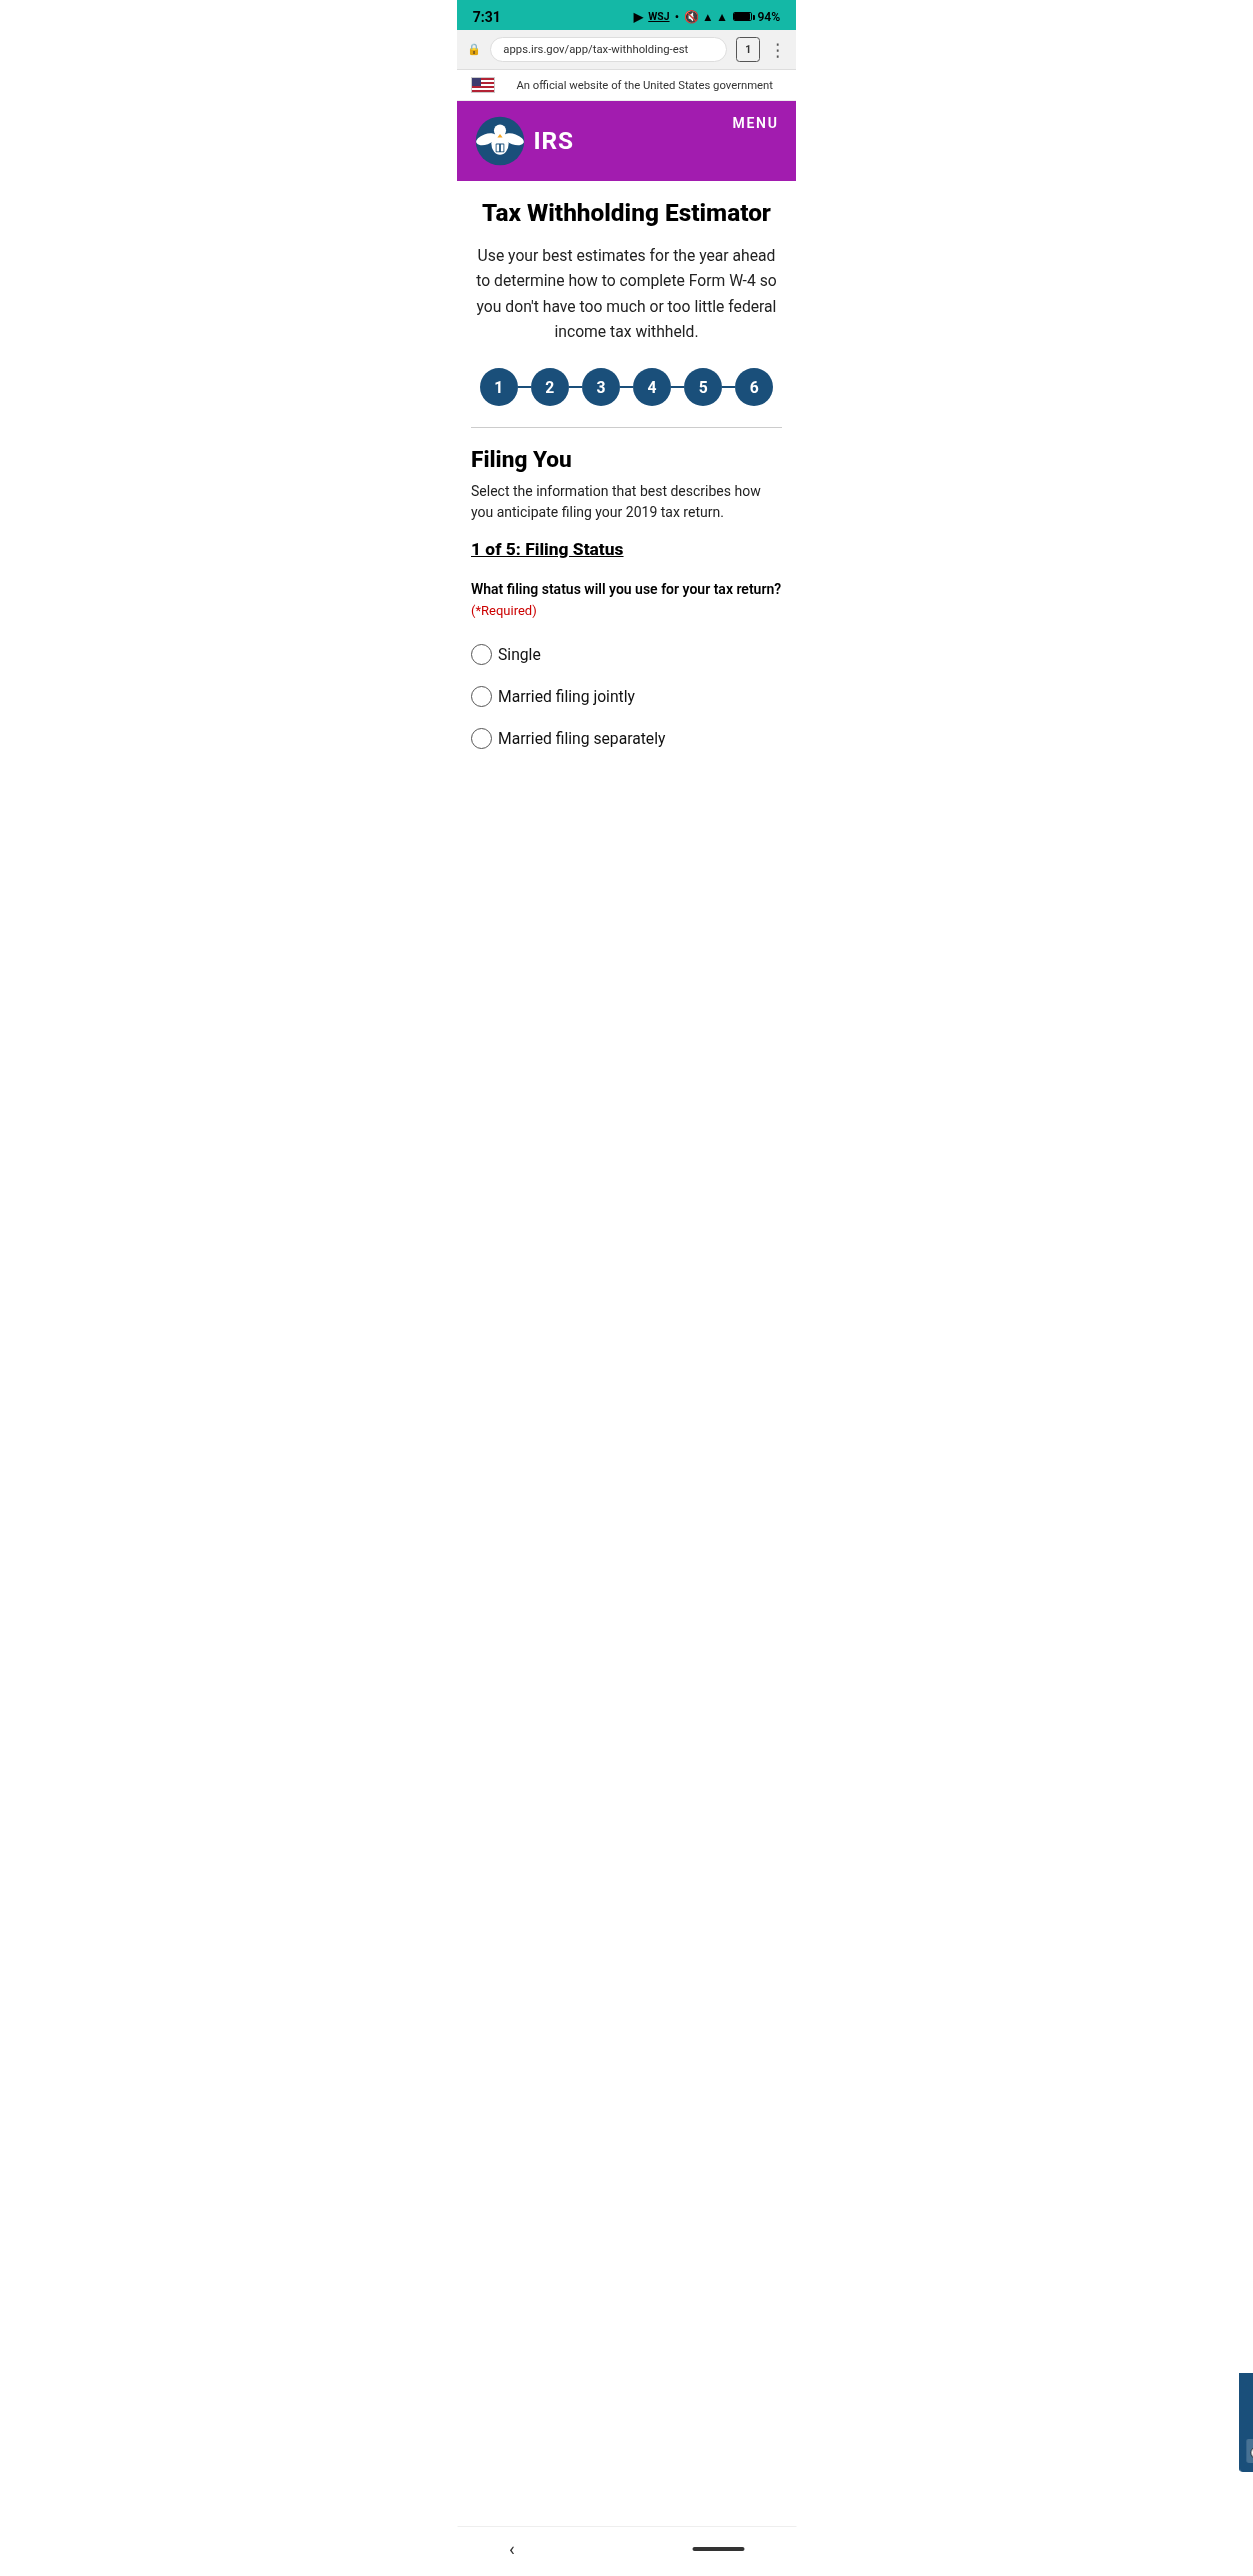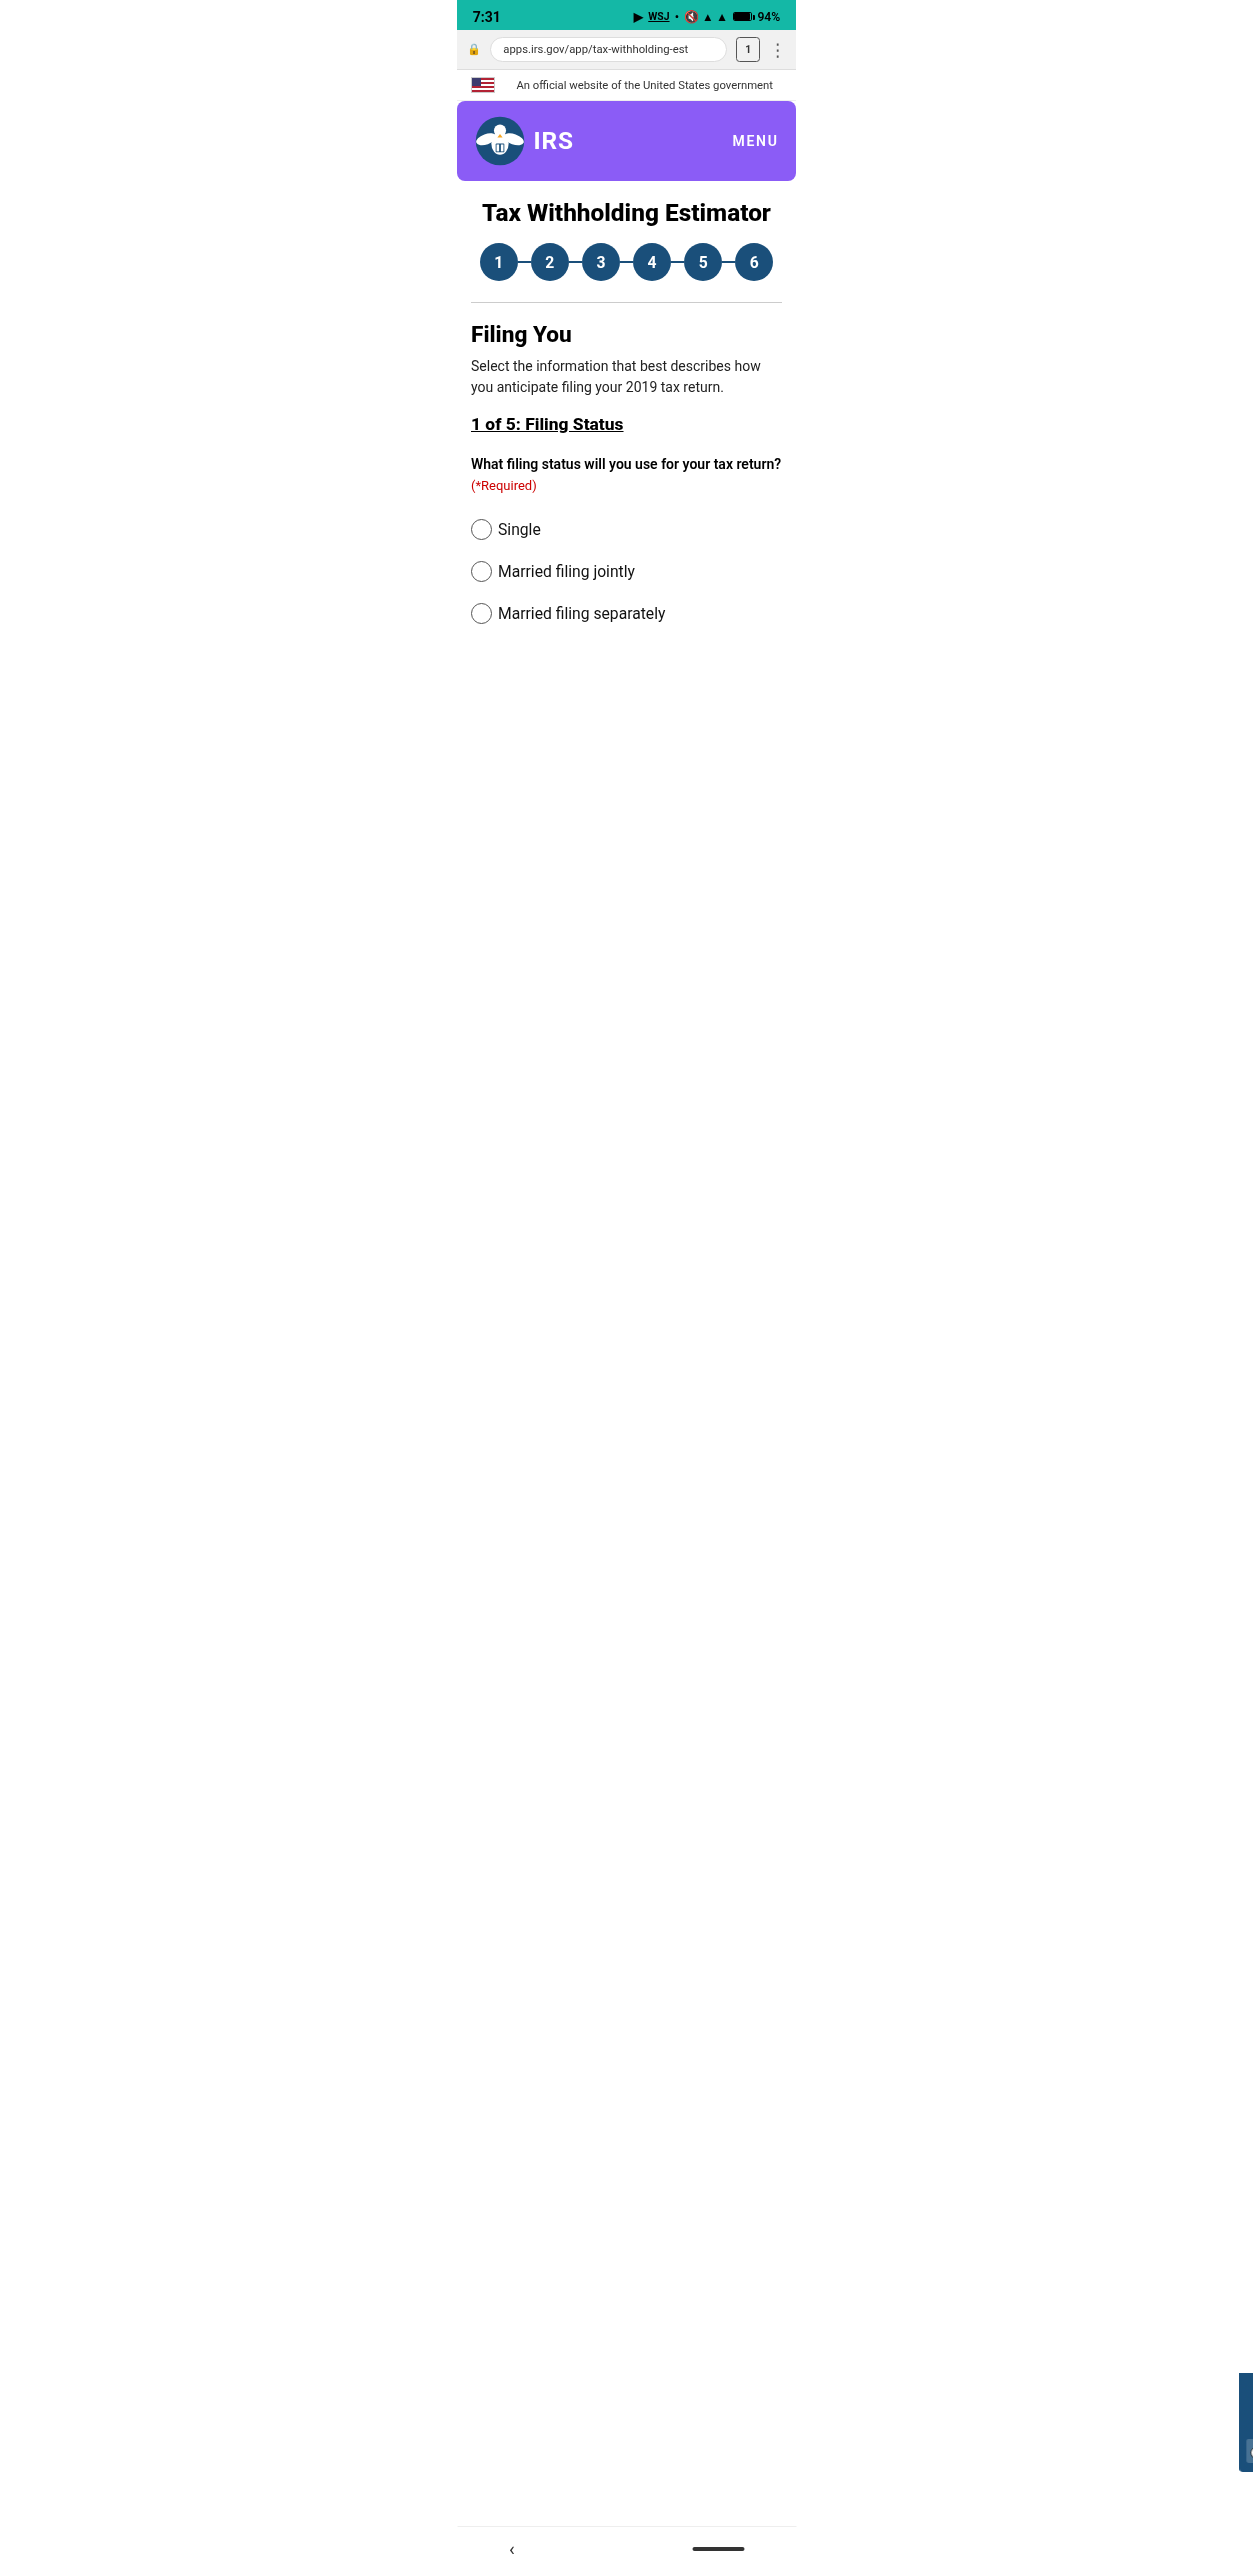--- a/index.html
+++ b/index.html
@@ -129,26 +129,24 @@
       content: '';
       position: absolute;
       top: 0; left: 0;
       width: 40%;
       height: 55%;
       background: #3C3B6E;
     }
 
     
     .irs-header {
-      background: #8b5cf6;
+      background: #a21caf;
       display: flex;
       justify-content: space-between;
-      align-items: center;
       padding: 14px 17.4px;
-      border-radius: 8px;
     }
     .irs-logo {
       display: flex;
       align-items: center;
       gap: 7px;
     }
     .irs-eagle {
       width: 52px;
       height: 52px;
     }
@@ -387,20 +385,21 @@
     </svg>
     <span class="irs-text">IRS</span>
   </div>
   <span class="menu-text">MENU</span>
 </div>
 
 <div class="main-content">
 
   <h1 class="page-title">Tax Withholding Estimator</h1>
 
+  <p class="page-description">Use your best estimates for the year ahead to determine how to complete Form W-4 so you don't have too much or too little federal income tax withheld.</p>
 
   <div class="steps-container">
     <div class="step-circle">
       <span>1</span>
     </div>
     <div class="step-line"></div>
     <div class="step-circle">
       <span>2</span>
     </div>
     <div class="step-line"></div>

